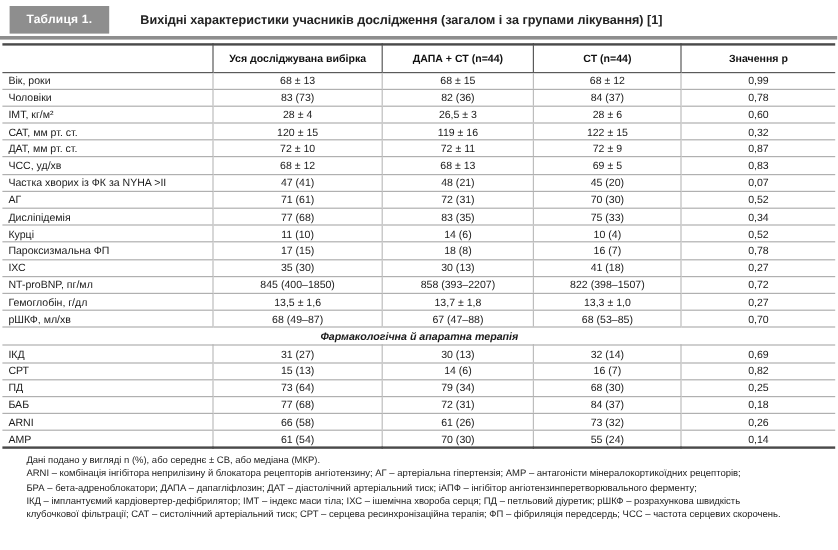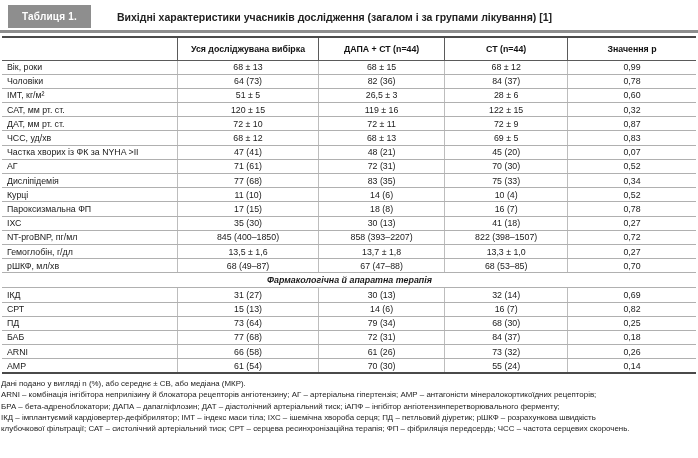--- a/index.html
+++ b/index.html
@@ -21,21 +21,21 @@
   thead th:not(:first-child) { border-left:1px solid #5a5a5a; }
   tbody th, tbody td { font-size:8.8px; font-weight:normal; height:14.2px; padding:1px 4px;
              border-bottom:1.4px solid var(--light); color:var(--text); }
   tbody th.row-label { text-align:left; padding-left:5px; }
   tbody td { text-align:center; }
   tbody td:not(:first-child), tbody th + td { border-left:1px solid #bdbdbd; }
   tbody tr:last-child th, tbody tr:last-child td { border-bottom:none; }
   tr.section-row td { text-align:center; font-weight:bold; font-style:italic; padding-left:5px;
              border-left:none; border-bottom:1.4px solid var(--light); height:15px; font-size:8.9px; }
 
-  .footnotes { padding:4px 6px 0 1px; }
+  .footnotes { padding:4px 6px 0 22px; }
   .footnote-line { font-size:7.9px; line-height:11.3px; color:#222; white-space:nowrap; }
 </style>
 </head>
 <body>
 
 <div class="page">
   <div class="title-bar">
     <div class="label-box">Таблиця 1.</div>
     <div class="title-text">Вихідні характеристики учасників дослідження (загалом і за групами лікування) [1]</div>
   </div>
@@ -61,28 +61,28 @@
     <tbody id="table-body">
         <tr>
           <th class="row-label">Вік, роки</th>
           <td>68 ± 13</td>
           <td>68 ± 15</td>
           <td>68 ± 12</td>
           <td>0,99</td>
         </tr>
         <tr>
           <th class="row-label">Чоловіки</th>
-          <td>64 (73)</td>
+          <td>83 (73)</td>
           <td>82 (36)</td>
           <td>84 (37)</td>
           <td>0,78</td>
         </tr>
         <tr>
           <th class="row-label">ІМТ, кг/м²</th>
-          <td>51 ± 5</td>
+          <td>28 ± 4</td>
           <td>26,5 ± 3</td>
           <td>28 ± 6</td>
           <td>0,60</td>
         </tr>
         <tr>
           <th class="row-label">САТ, мм рт. ст.</th>
           <td>120 ± 15</td>
           <td>119 ± 16</td>
           <td>122 ± 15</td>
           <td>0,32</td>

